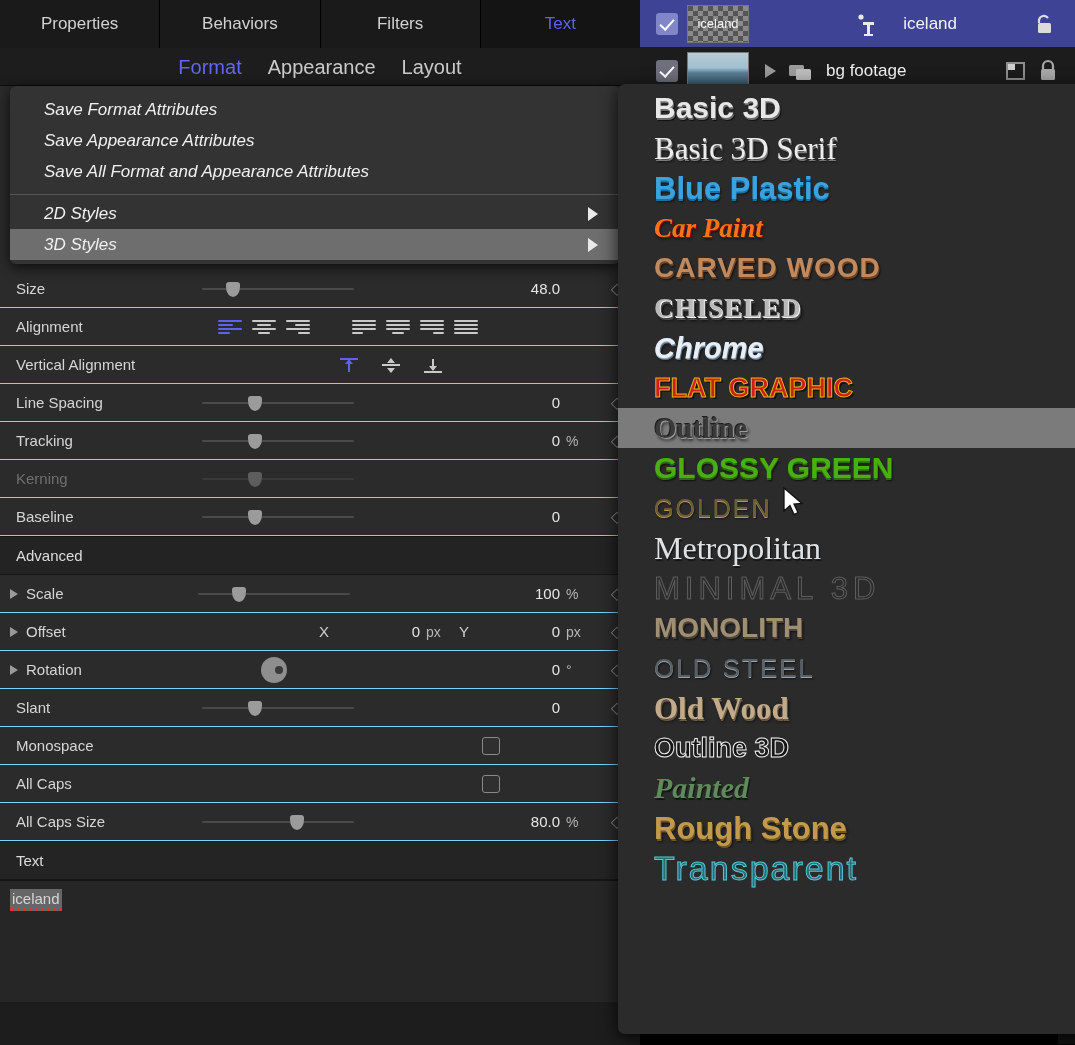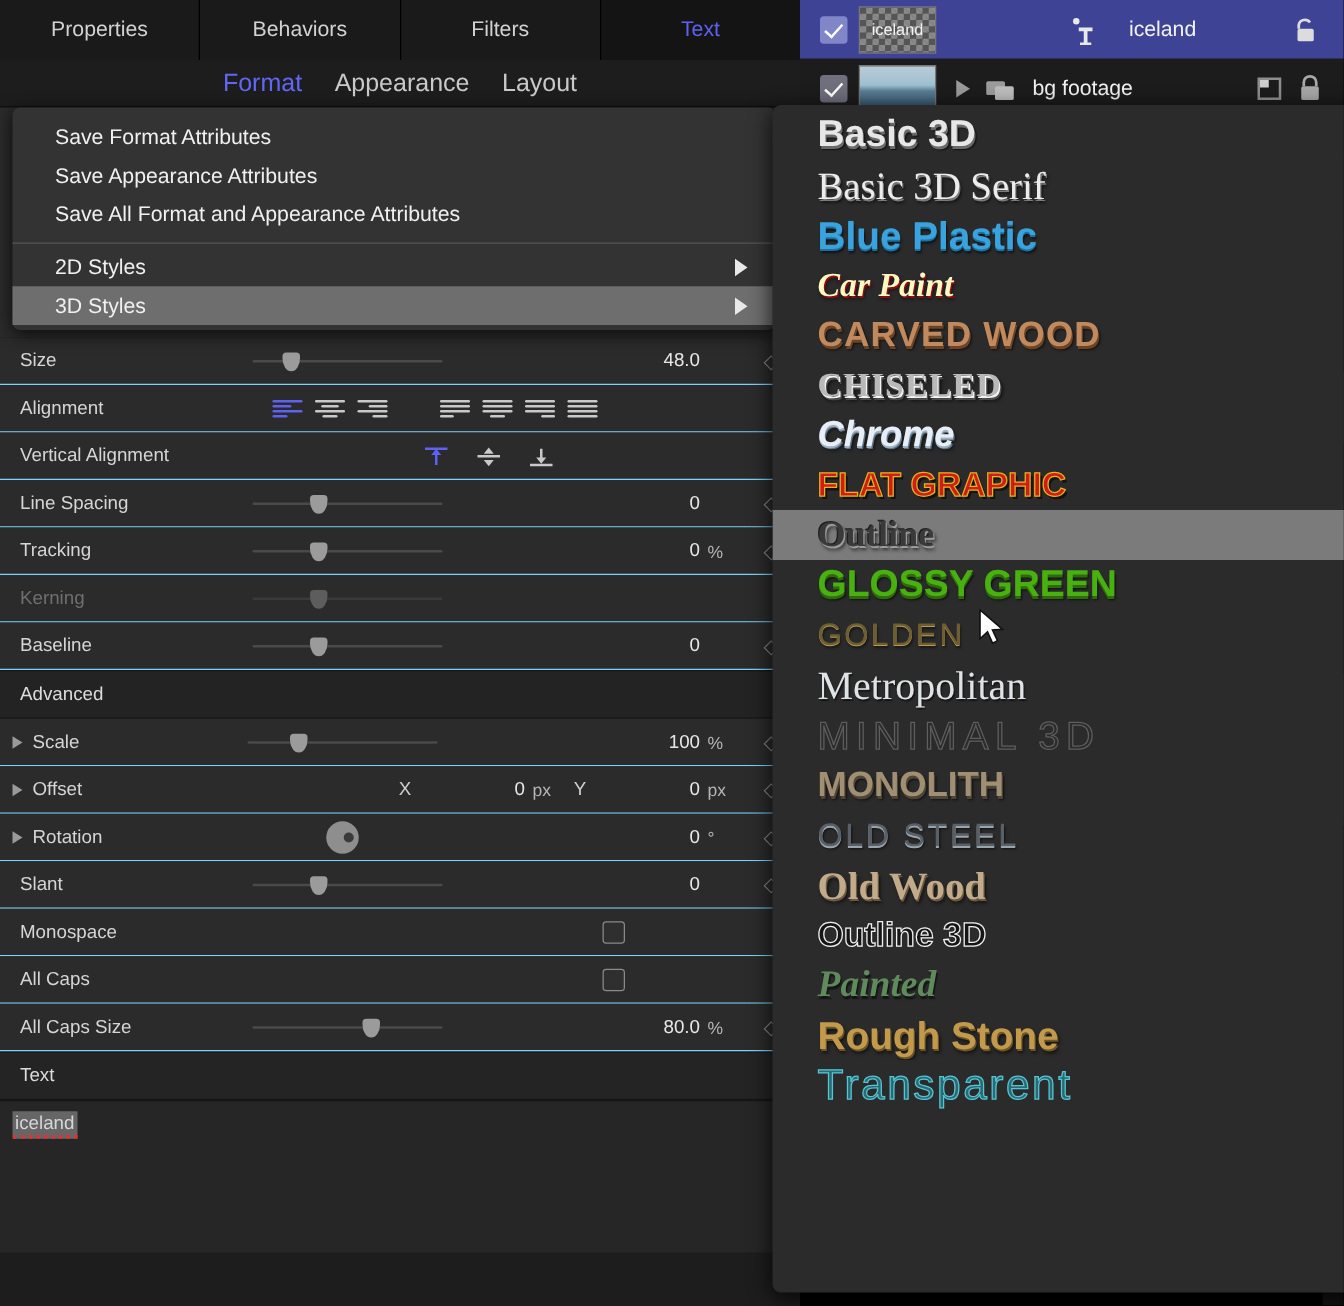--- a/index.html
+++ b/index.html
@@ -96,21 +96,21 @@
   .sel-text{ background:#666; color:#d6d6d6; padding:1px 2px; font-size:15px;
              border-bottom:3px dotted #d33; display:inline-block; }
 
   
   #ctxmenu{
     position:absolute; left:10px; top:86px; width:610px; height:178px;
     background:#333; border-radius:6px; box-shadow:0 3px 14px rgba(0,0,0,.75);
     padding:8px 0 0 0; z-index:40;
   }
   .mi{ height:31px; line-height:31px; padding-left:34px; font-size:17px; color:#f0f0f0;
-       display:flex; align-items:center; }
+       display:flex; align-items:center;font-style:italic; }
   .mi.sel{ background:#6e6e6e; }
   .midiv{ height:1px; background:#565656; margin:7px 0 3px 0; }
   .mi .arrow{ margin-left:auto; margin-right:22px;
     width:0;height:0;border-left:10px solid #e9e9e9;border-top:7px solid transparent;border-bottom:7px solid transparent;}
 
   
   #layers{ position:absolute; left:640px; top:0; width:435px; height:95px; background:#111; z-index:10;}
   .lrow{ height:47px; display:flex; align-items:center; padding:0 6px; }
   .lrow.sel{ background:#3e4396; }
   .lrow.plain{ background:#1c1c1c; }
@@ -143,21 +143,21 @@
   .sname{ font-size:30px; line-height:1; }
 
   
   .st-basic3d{ font-family:"Liberation Sans",sans-serif; font-weight:bold; font-size:30px; color:#e7e7e7;
      text-shadow:1px 2px 0 #6a6a6a, 2px 3px 1px rgba(0,0,0,.6);}
   .st-serif{ font-family:"Liberation Serif",serif; font-size:31px; color:#ececec;
      text-shadow:1px 2px 0 #7a7a7a,2px 3px 2px rgba(0,0,0,.55);}
   .st-blue{ font-family:"Liberation Sans",sans-serif; font-weight:bold; font-size:31px; color:#3aa3dd;
      text-shadow:0 2px 0 #1d6f9e,1px 3px 2px rgba(0,0,0,.6);}
   .st-carpaint{ font-family:"Liberation Serif",serif; font-style:italic; font-weight:bold; font-size:27px;
-     color:#fef9c3; text-shadow:1px 1px 0 #8d0d10,1px 2px 3px rgba(0,0,0,.7);}
+     color:#f97316; text-shadow:1px 1px 0 #8d0d10,1px 2px 3px rgba(0,0,0,.7);}
   .st-carved{ font-family:"Liberation Sans",sans-serif; font-weight:bold; font-size:28px; letter-spacing:1px;
      color:#c08a5e; text-shadow:1px 2px 0 #6d4326,2px 3px 2px rgba(0,0,0,.6);}
   .st-chiseled{ font-family:"Liberation Serif",serif; font-weight:bold; font-size:27px; letter-spacing:1px;
      color:#b9b9b9; text-shadow:1px 1px 0 #f2f2f2,2px 3px 0 #4e4e4e,3px 4px 3px rgba(0,0,0,.7);}
   .st-chrome{ font-family:"Liberation Sans",sans-serif; font-style:italic; font-weight:bold; font-size:29px;
      color:#e8eef5; text-shadow:0 1px 0 #9fb2c4,1px 2px 0 #5d7184,2px 3px 3px rgba(0,0,0,.6);}
   .st-flat{ font-family:"Liberation Sans",sans-serif; font-weight:bold; font-size:27px; letter-spacing:0px;
      color:#cf1d19; -webkit-text-stroke:1px #e8b21a; text-shadow:2px 2px 0 rgba(0,0,0,.55);}
   .st-forged{ font-family:"Liberation Serif",serif; font-weight:bold; font-size:29px; color:#3a3a3a;
      text-shadow:1px 1px 0 #9c9c9c,-1px -1px 0 #1e1e1e,2px 3px 3px rgba(0,0,0,.6);}

